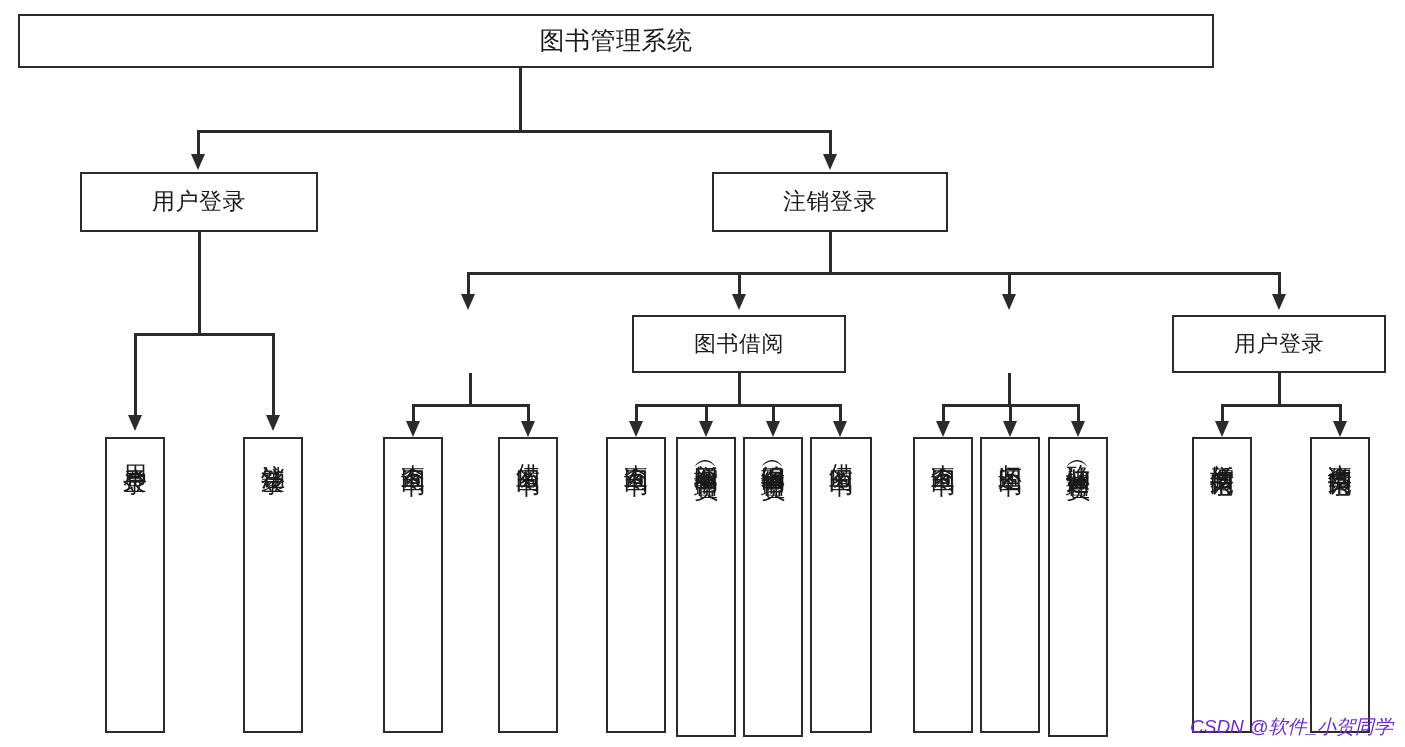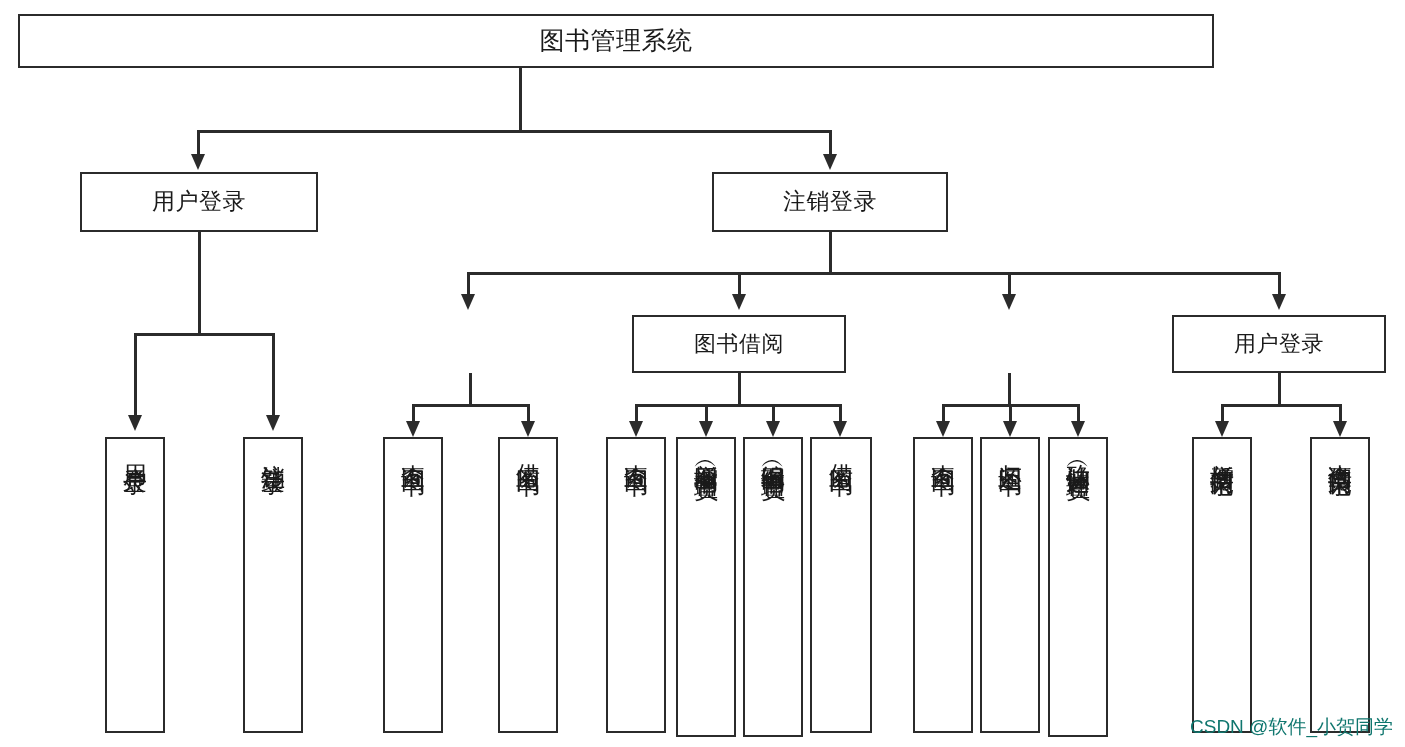--- a/index.html
+++ b/index.html
@@ -66,24 +66,25 @@
     width: 0;
     height: 0;
     border-left: 7px solid transparent;
     border-right: 7px solid transparent;
     border-top: 16px solid #2b2b2b;
   }
 
   
   #watermark {
     position: absolute;
-    color: #0f766e;
+    color: #6d28d9;
     font-size: 19px;
     white-space: nowrap;
     pointer-events: none;
+    font-style: italic;
   }
 </style>
 </head>
 <body>
 
 <div id="canvas">
 
   <div class="node root" style="left:18px; top:14px; width:1196px; height:54px;">
     <span class="label">图书管理系统</span>
   </div>

